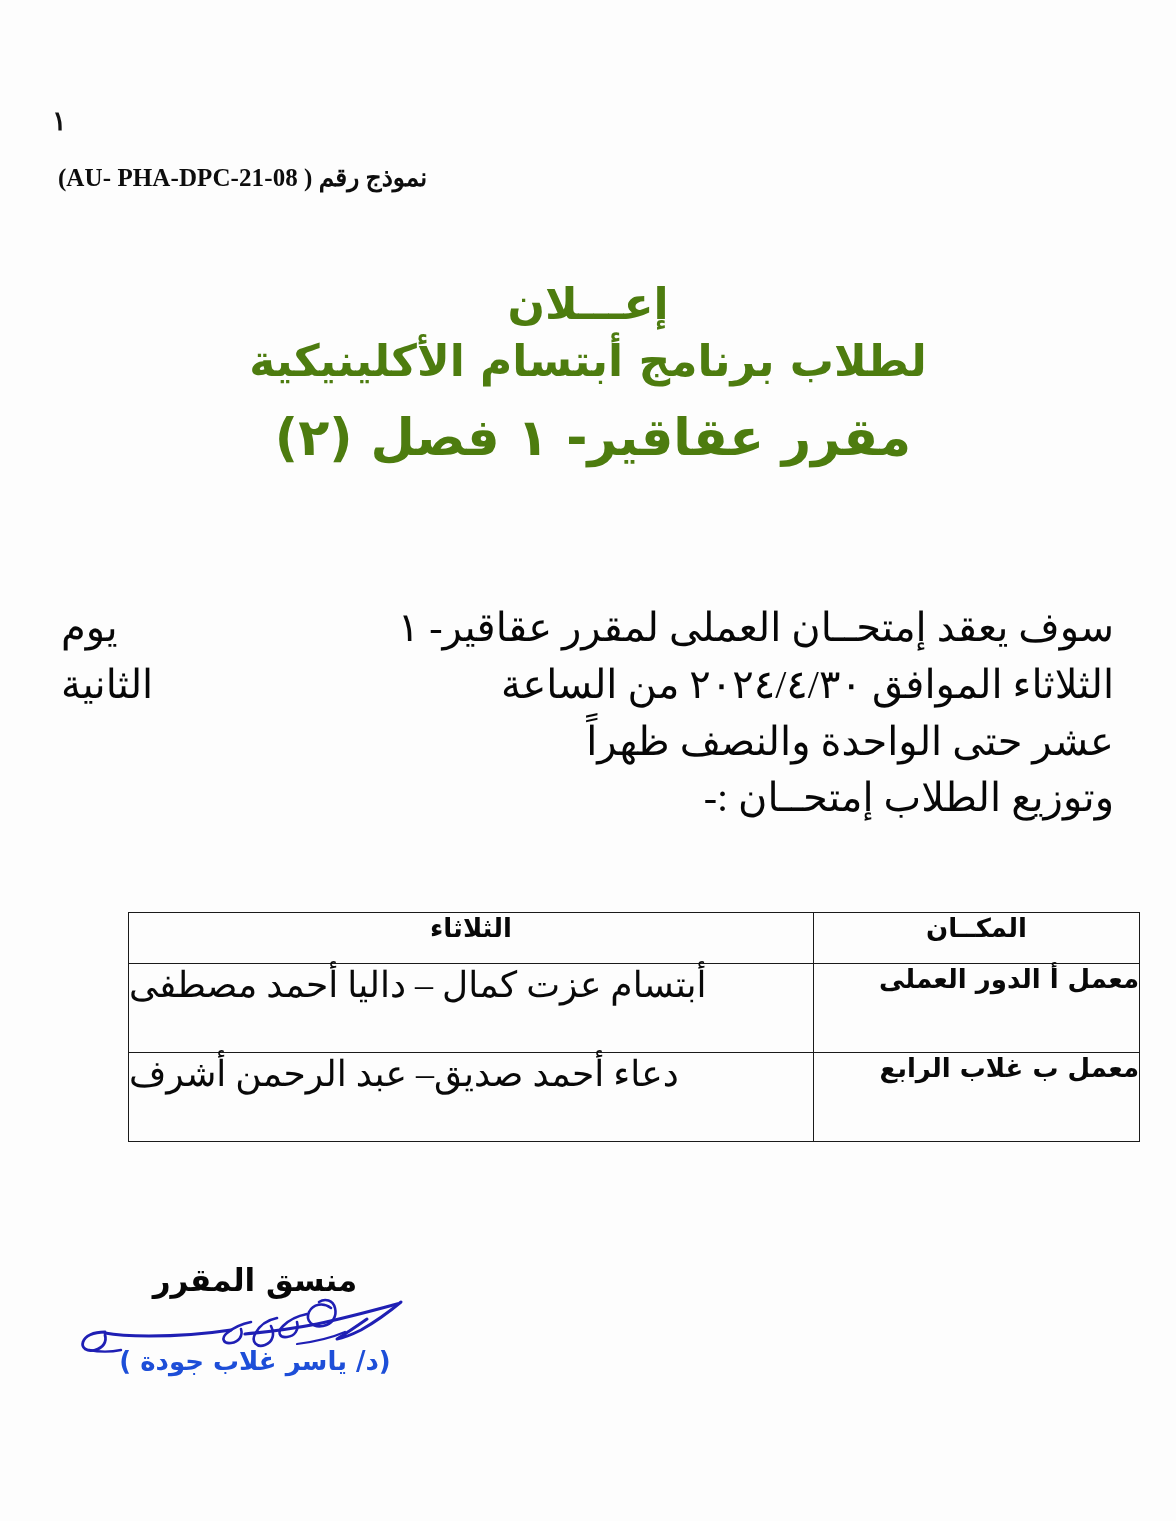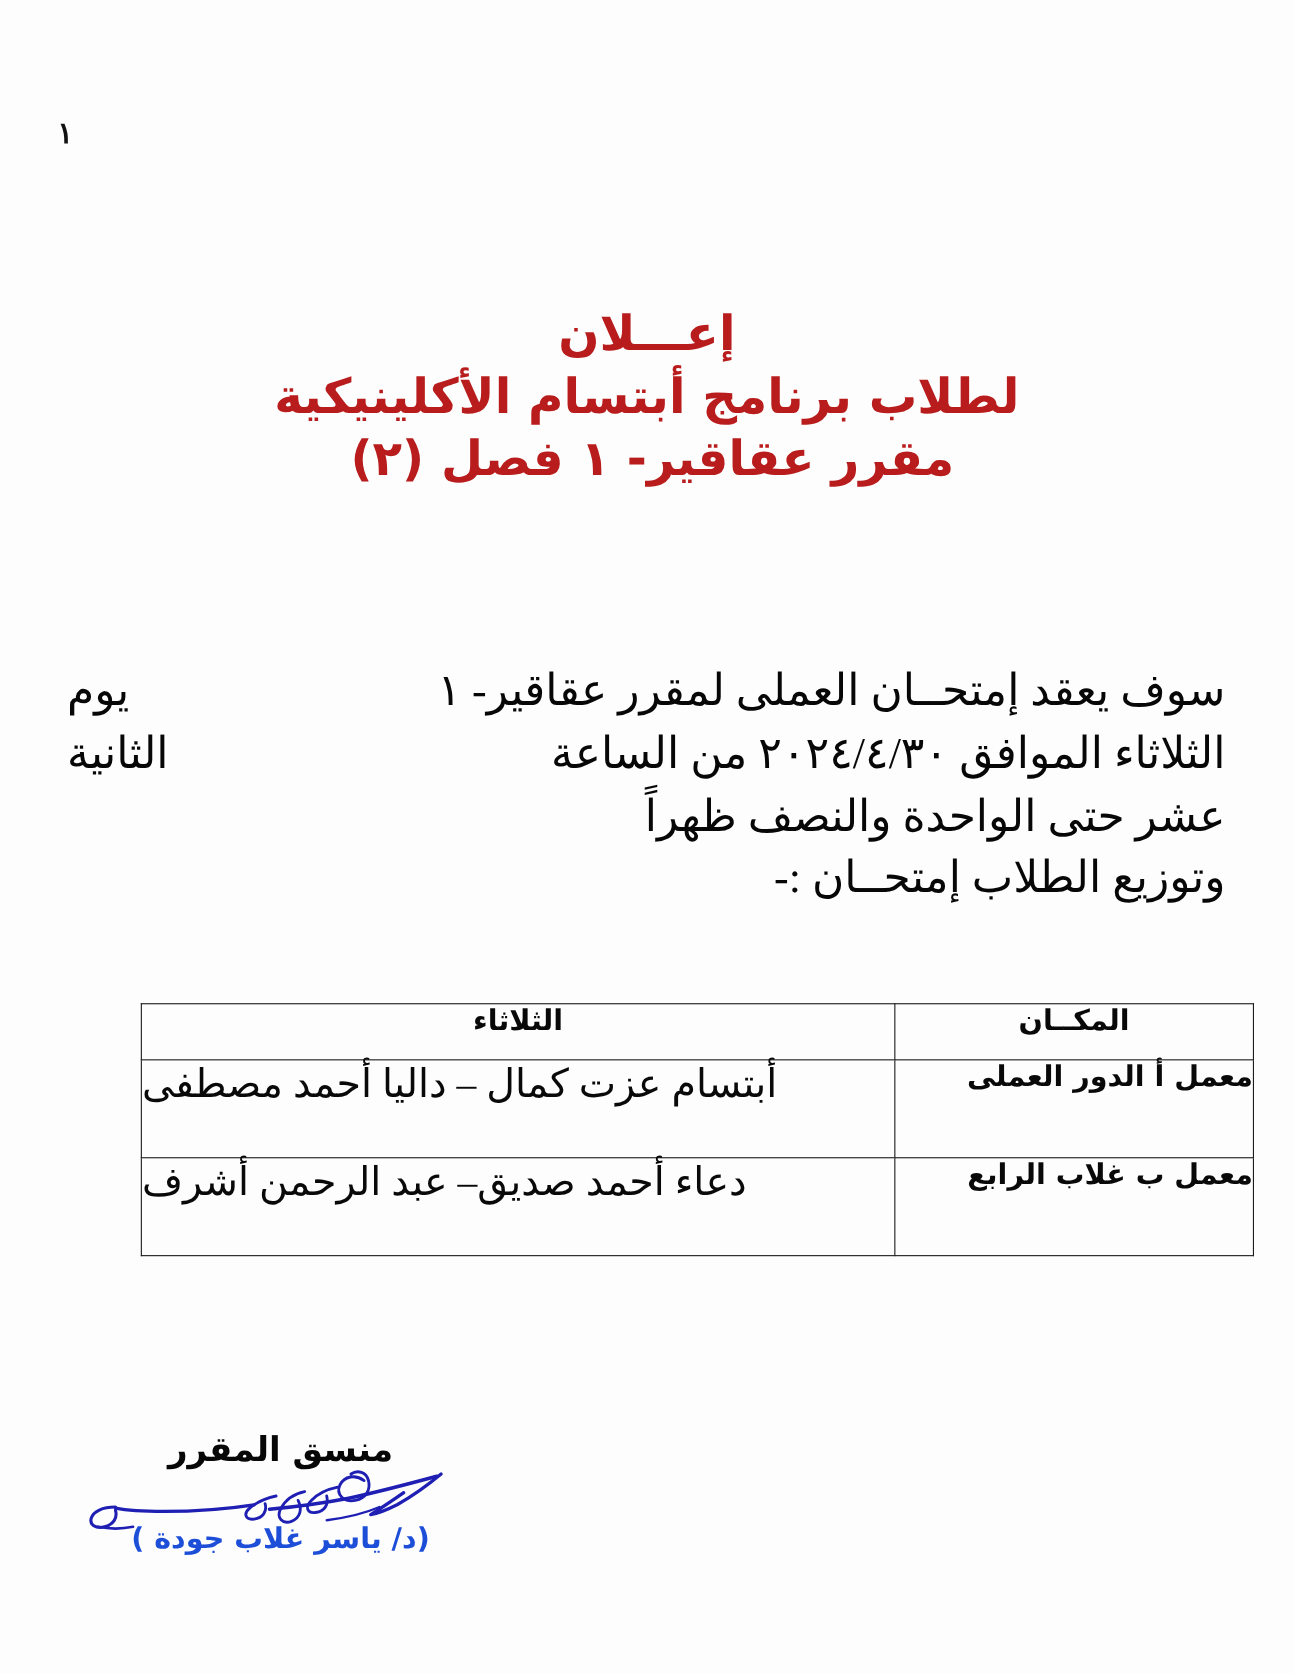--- a/index.html
+++ b/index.html
@@ -51,27 +51,27 @@
     position: absolute;
     left: 0;
     right: 0;
     top: 278px;
     text-align: center;
     direction: rtl;
   }
   .title-line {
     font-family: "DejaVu Sans", "Liberation Sans", sans-serif;
     font-weight: 700;
-    color: #b91c1c;
+    color: #4d7c0f;
     line-height: 1.16;
     white-space: nowrap;
   }
   .title-line.t1 { font-size: 44px; letter-spacing: -1px; }
   .title-line.t2 { font-size: 44px; margin-top: 6px; }
-  .title-line.t3 { font-size: 44px; margin-top: 6px; padding-left: 10px; }
+  .title-line.t3 { font-size: 51px; margin-top: 22px; padding-left: 10px; }
 
   
   .body-block {
     position: absolute;
     top: 600px;
     right: 62px;
     width: 1053px;
     direction: rtl;
     text-align: right;
   }
@@ -141,21 +141,21 @@
   td.col-numbers {
     text-align: left;
     padding-left: 14px;
     white-space: nowrap;
   }
 
   
   .sign-block {
     position: absolute;
     left: 55px;
-    top: 1300px;
+    top: 1262px;
     width: 400px;
     direction: rtl;
     text-align: center;
   }
   .sign-role {
     font-family: "DejaVu Sans", "Liberation Sans", sans-serif;
     font-size: 31px;
     font-weight: 700;
     color: #070707;
     white-space: nowrap;
@@ -179,20 +179,21 @@
     white-space: nowrap;
   }
 </style>
 </head>
 <body>
 
 <div class="page">
 
   <div class="page-number">١</div>
 
+  <div class="form-code">نموذج رقم ( AU- PHA-DPC-21-08)</div>
 
   <div class="title-block">
     <div class="title-line t1">إعـــلان</div>
     <div class="title-line t2">لطلاب برنامج أبتسام الأكلينيكية</div>
     <div class="title-line t3">مقرر عقاقير- ١ فصل (٢)</div>
   </div>
 
   <div class="body-block">
     <div class="body-line justified">
       <span>سوف يعقد إمتحــان العملى لمقرر عقاقير- ١</span>

